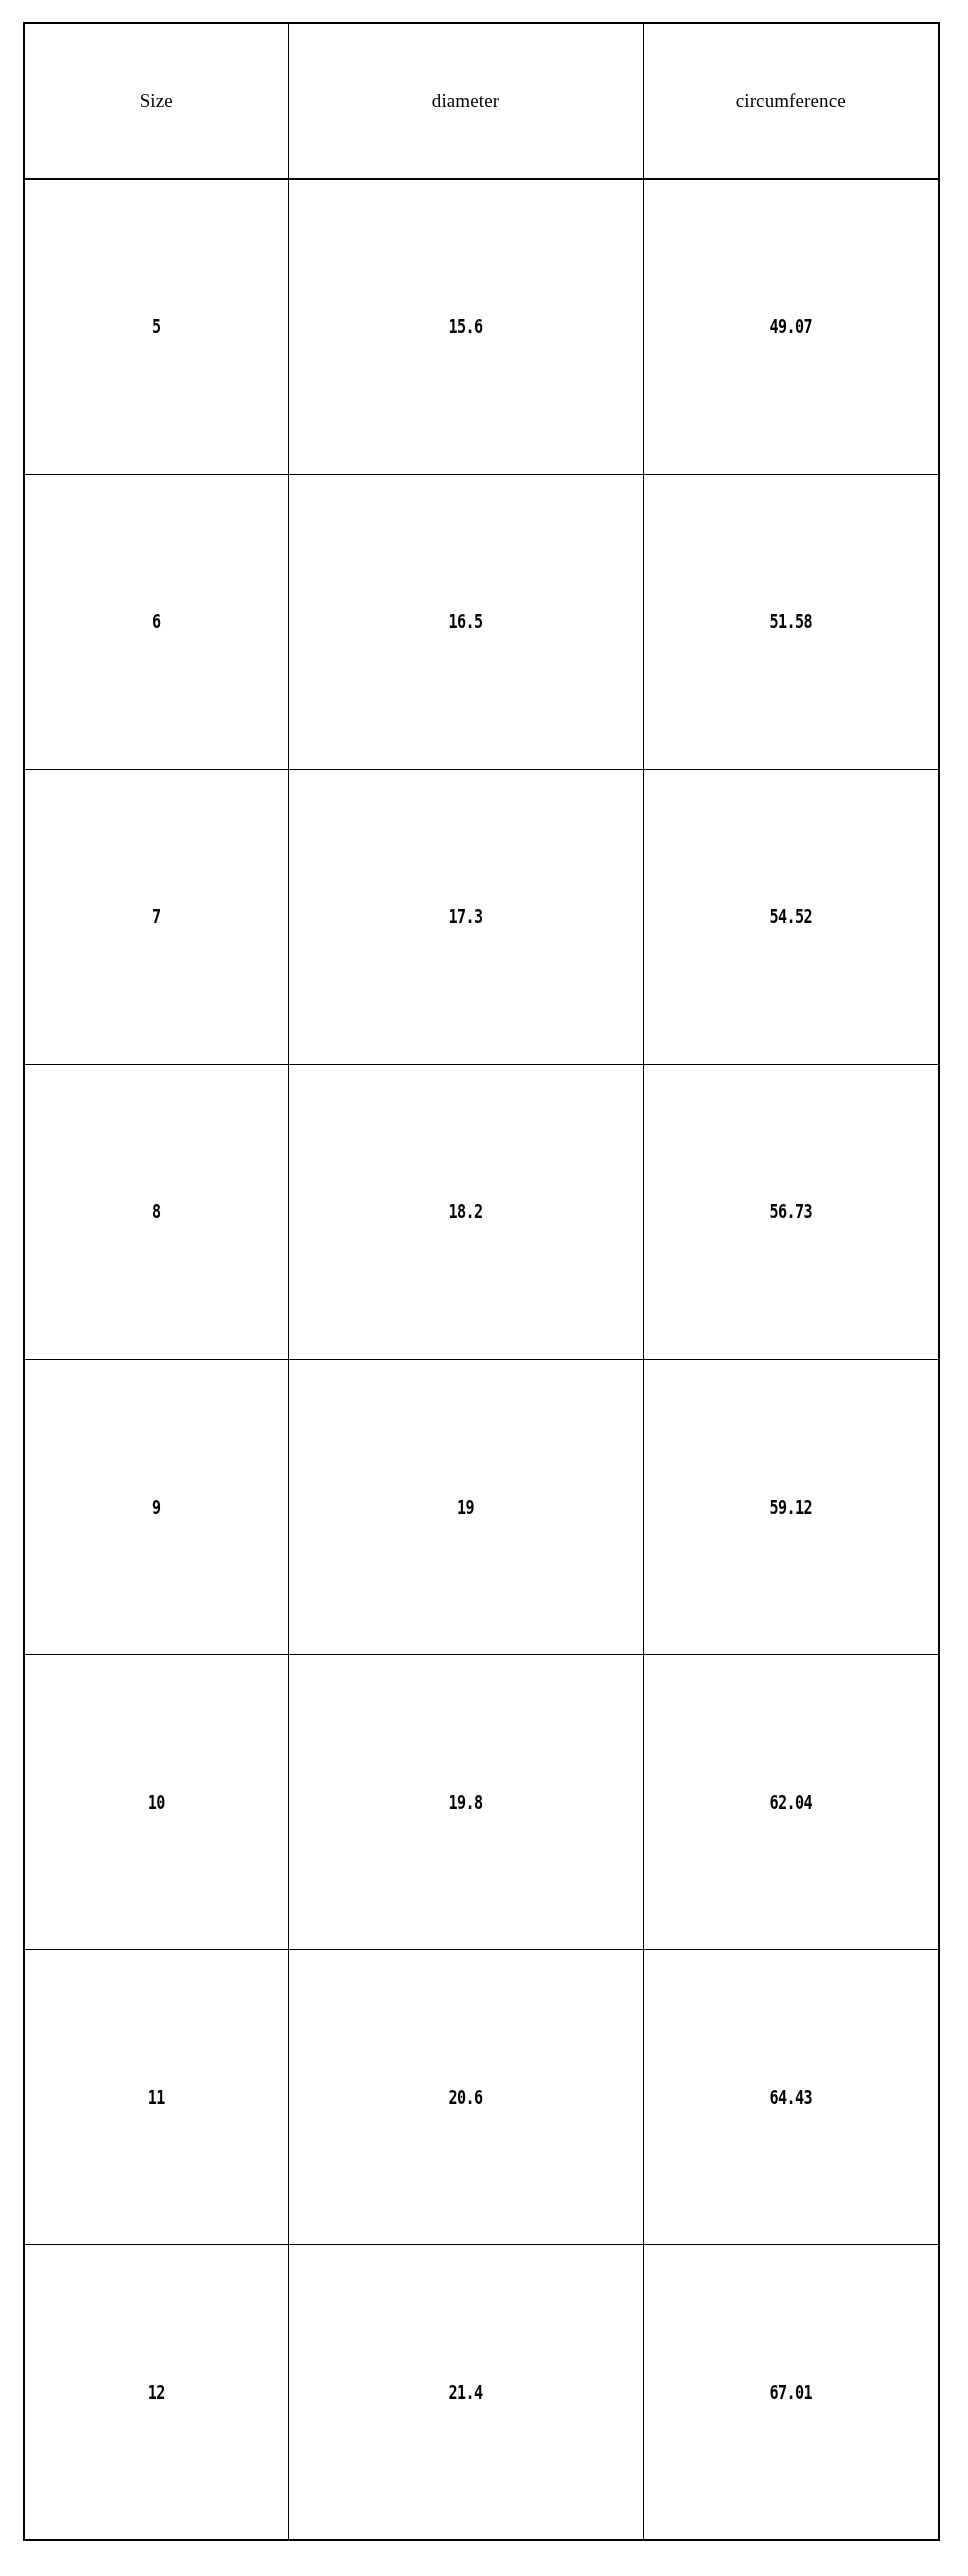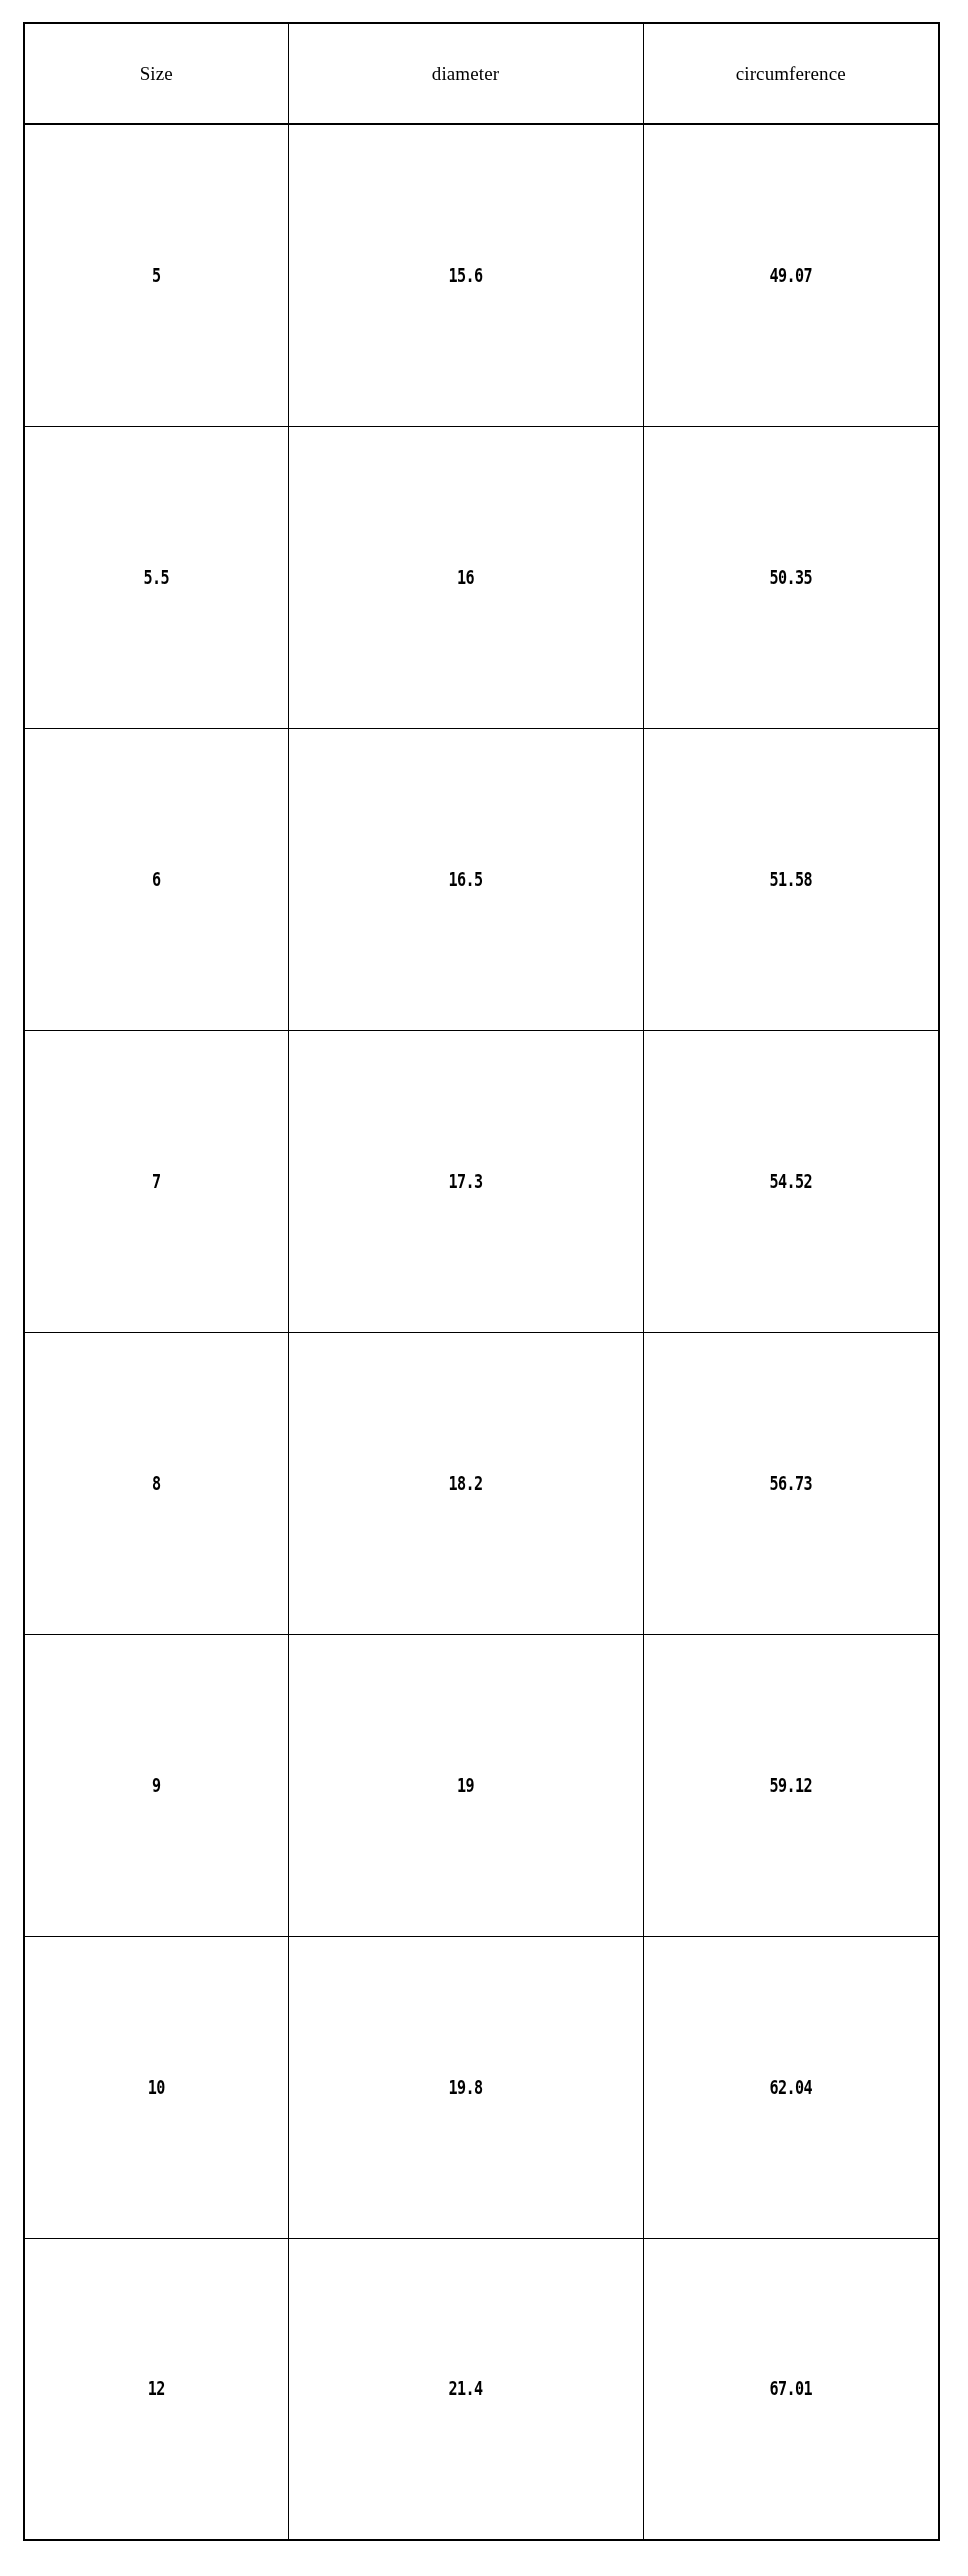--- a/index.html
+++ b/index.html
@@ -38,21 +38,21 @@
   table.ring-size-table td {
     border: 1.3px solid #000000;
     text-align: center;
     vertical-align: middle;
     padding: 0;
     color: #000000;
     background: #ffffff;
   }
 
   
-  table.ring-size-table thead tr { height: 101px; }
+  table.ring-size-table thead tr { height: 156px; }
   table.ring-size-table thead th {
     border-bottom-width: 2.6px;
     font-family: "Liberation Serif", "DejaVu Serif", serif;
     font-weight: 400;
     font-size: 19px;
     letter-spacing: 0.1px;
   }
 
   
   table.ring-size-table tbody tr { height: 160px; }
@@ -93,25 +93,20 @@
         <th>circumference</th>
       </tr>
     </thead>
     <tbody id="table-body">
         <tr>
           <td><span class="cell-text">5</span></td>
           <td><span class="cell-text">15.6</span></td>
           <td><span class="cell-text">49.07</span></td>
         </tr>
         <tr>
-          <td><span class="cell-text">5.5</span></td>
-          <td><span class="cell-text">16</span></td>
-          <td><span class="cell-text">50.35</span></td>
-        </tr>
-        <tr>
           <td><span class="cell-text">6</span></td>
           <td><span class="cell-text">16.5</span></td>
           <td><span class="cell-text">51.58</span></td>
         </tr>
         <tr>
           <td><span class="cell-text">7</span></td>
           <td><span class="cell-text">17.3</span></td>
           <td><span class="cell-text">54.52</span></td>
         </tr>
         <tr>
@@ -123,20 +118,25 @@
           <td><span class="cell-text">9</span></td>
           <td><span class="cell-text">19</span></td>
           <td><span class="cell-text">59.12</span></td>
         </tr>
         <tr>
           <td><span class="cell-text">10</span></td>
           <td><span class="cell-text">19.8</span></td>
           <td><span class="cell-text">62.04</span></td>
         </tr>
         <tr>
+          <td><span class="cell-text">11</span></td>
+          <td><span class="cell-text">20.6</span></td>
+          <td><span class="cell-text">64.43</span></td>
+        </tr>
+        <tr>
           <td><span class="cell-text">12</span></td>
           <td><span class="cell-text">21.4</span></td>
           <td><span class="cell-text">67.01</span></td>
         </tr>
       </tbody>
   </table>
 </div>
 
 
 </body></html>

